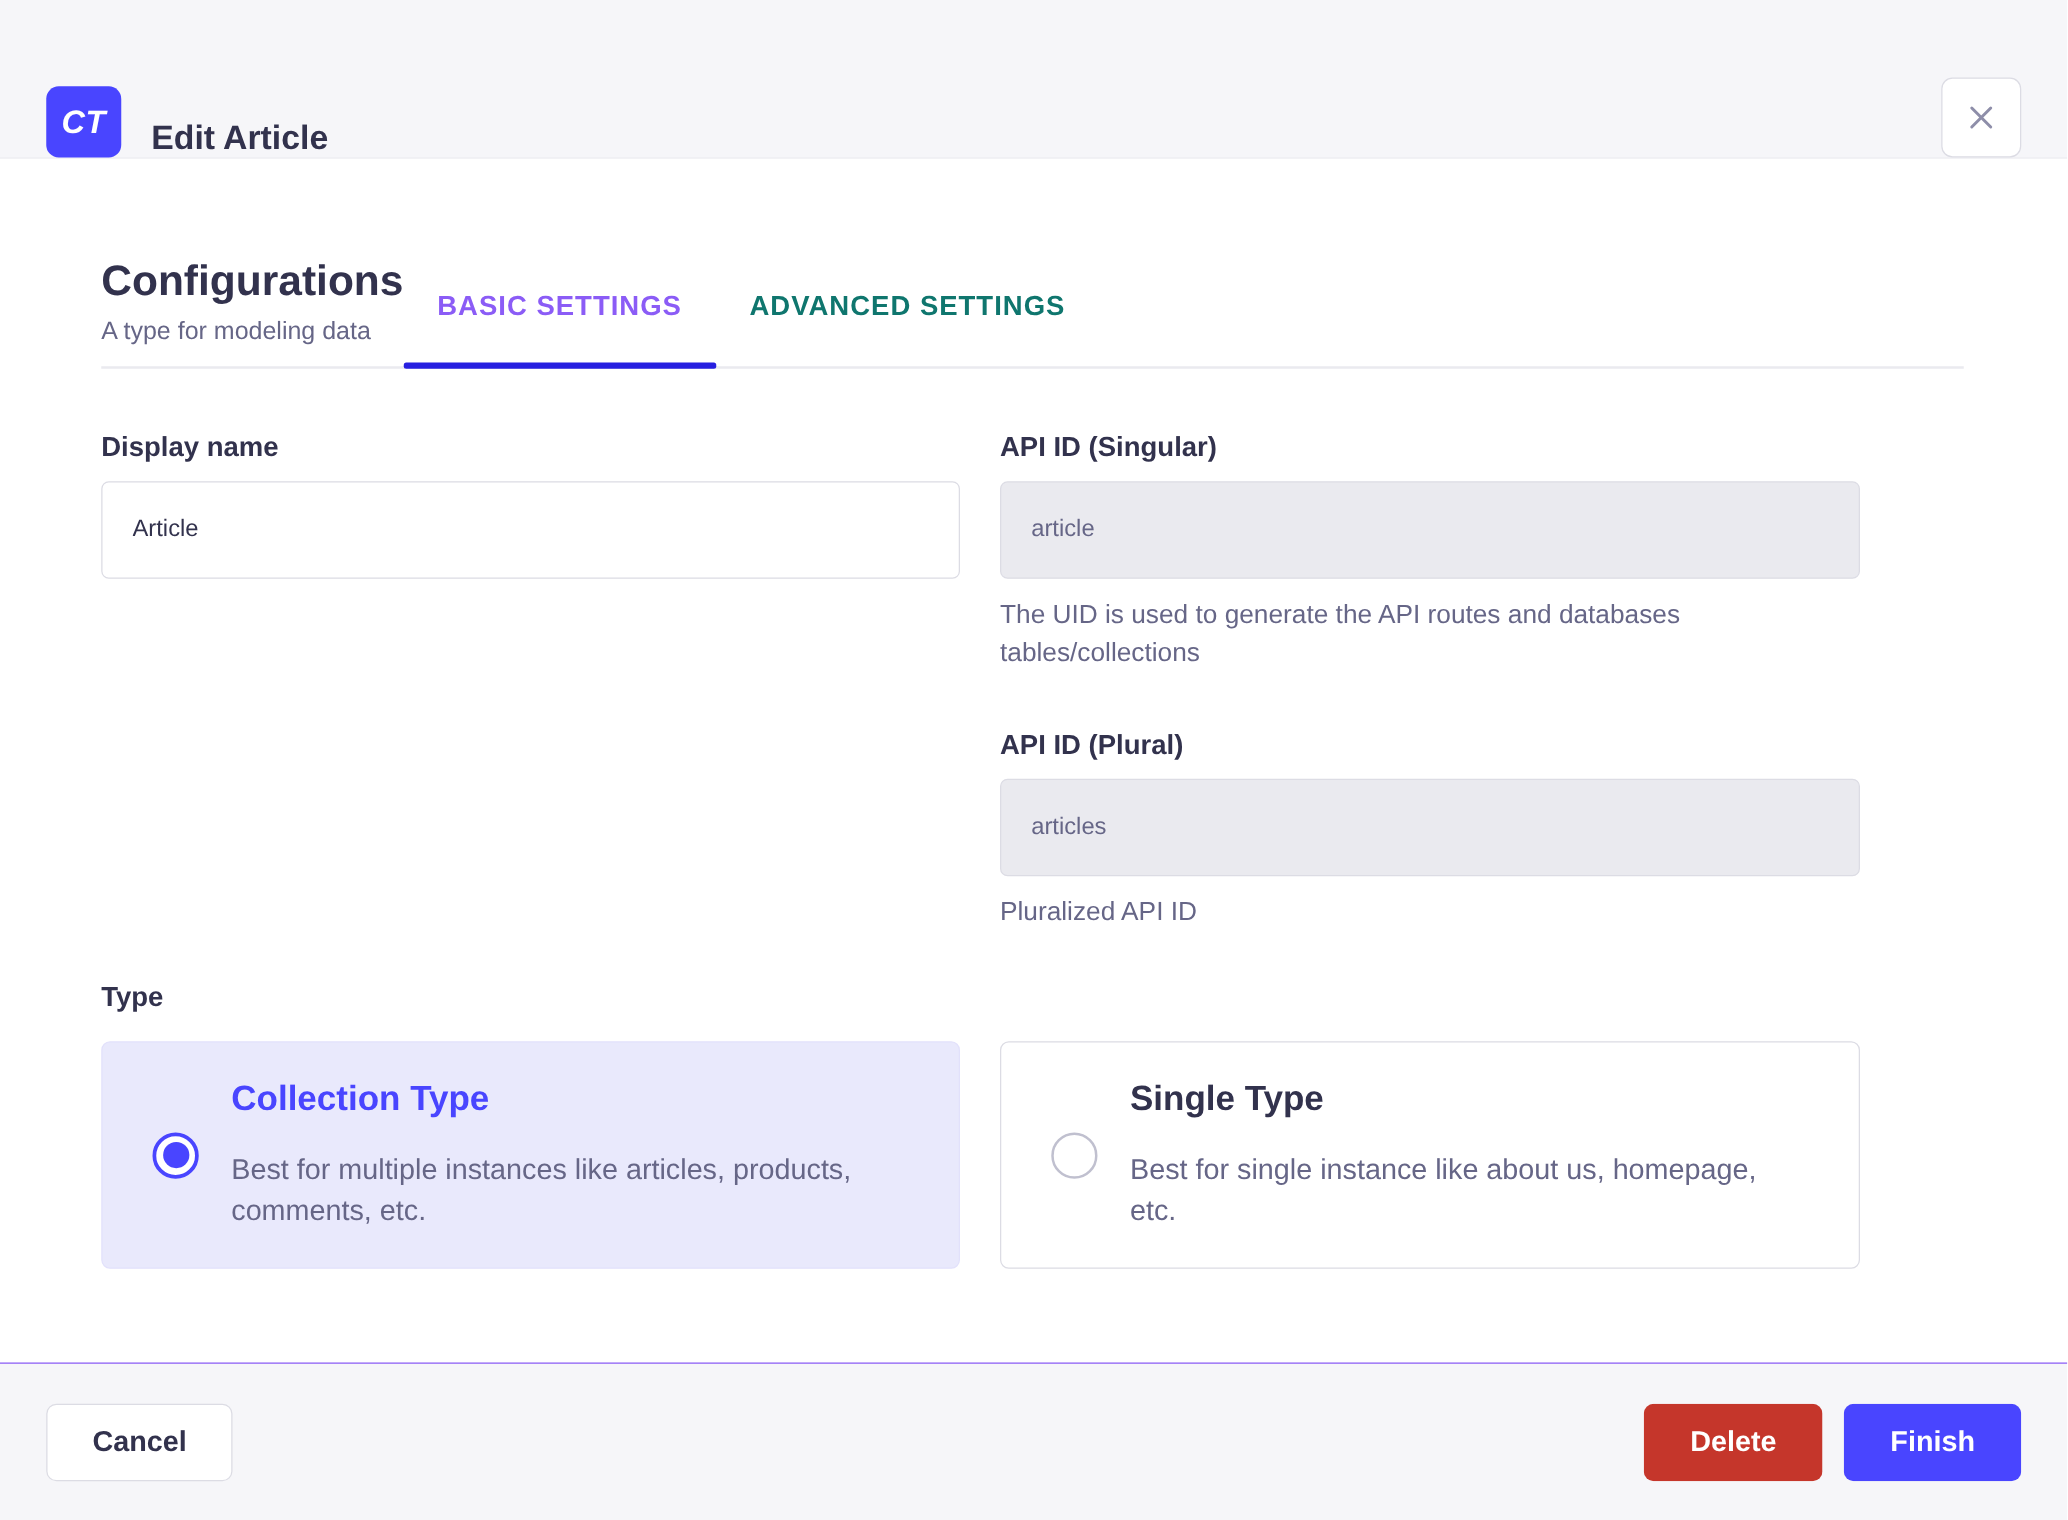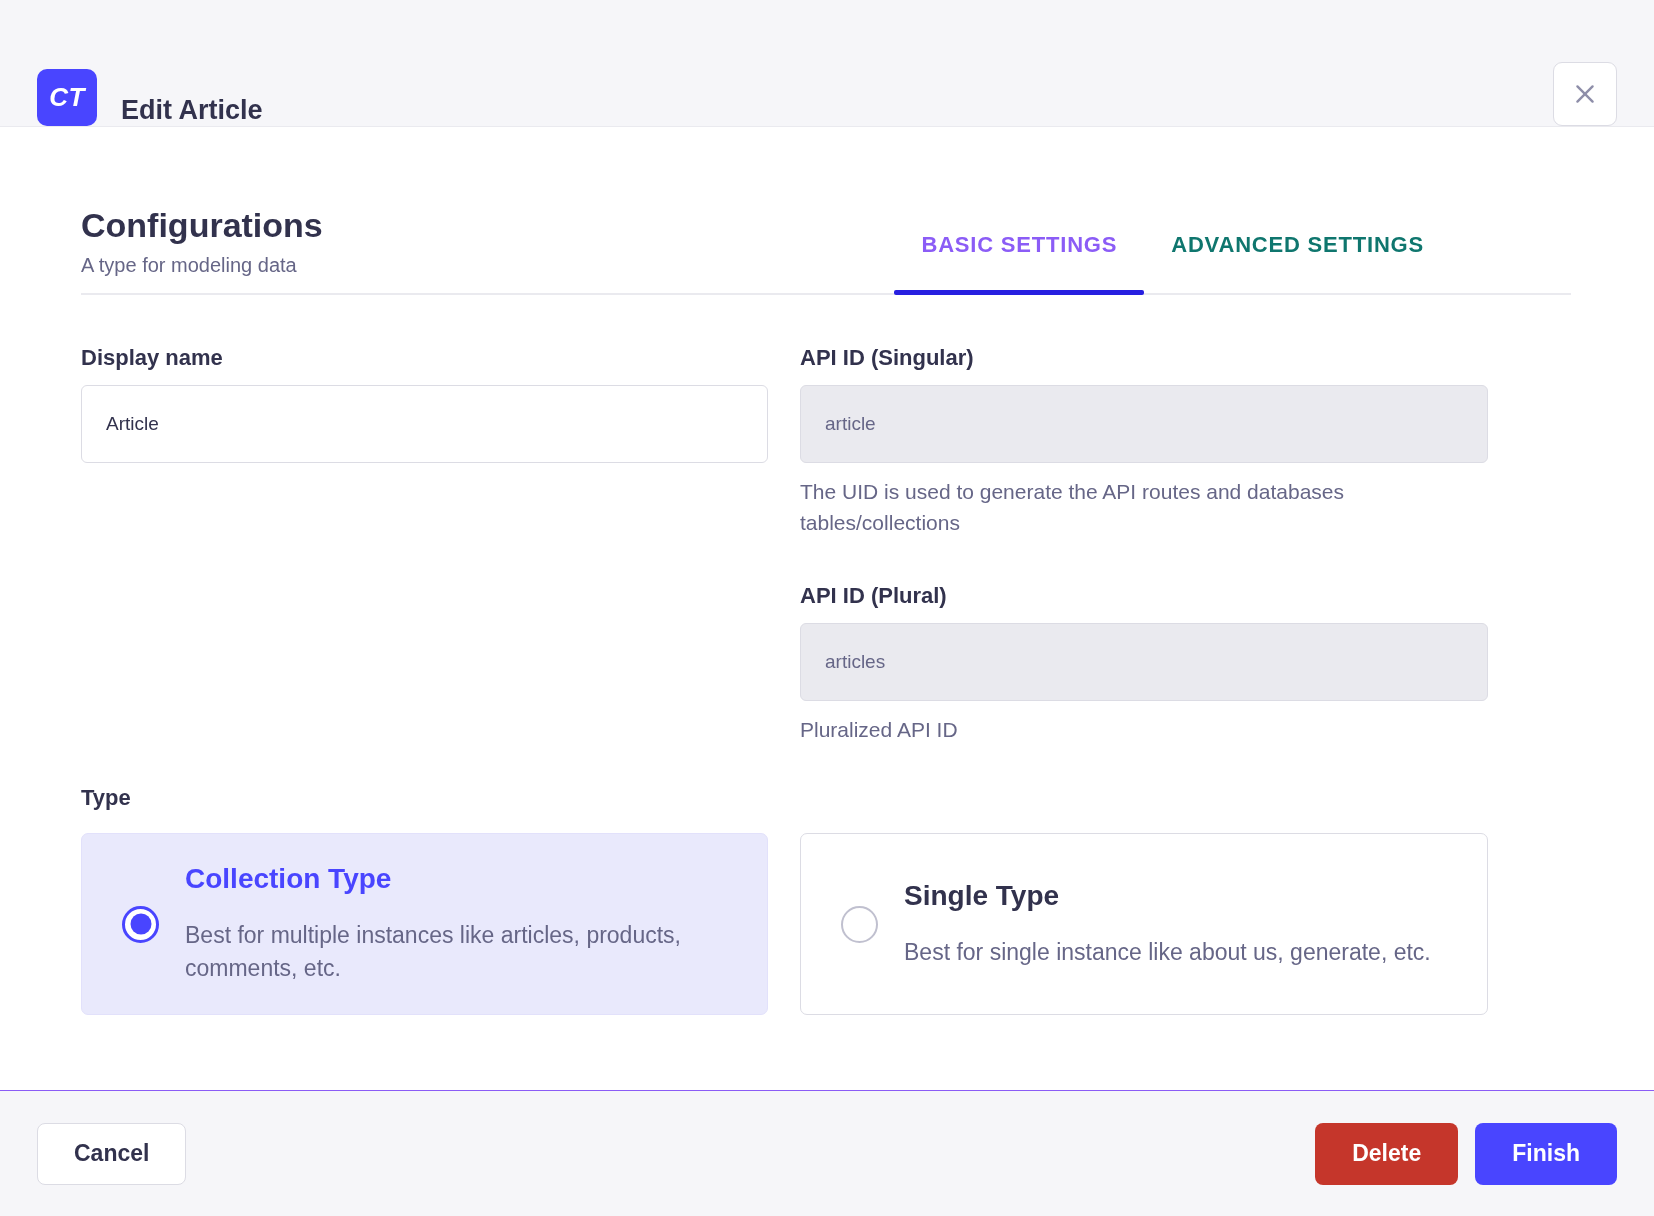--- a/index.html
+++ b/index.html
@@ -64,21 +64,21 @@
   
   .modal-body {
     flex: 1 1 auto;
     background: #ffffff;
     padding: 0 83px 0 81px;
   }
   .config-top {
     padding-top: 78px;
     border-bottom: 2px solid #eaeaef;
     display: flex;
-    justify-content: space-between;
+    justify-content: flex-start;
     align-items: stretch;
     position: relative;
   }
   .config-heading h1 {
     font-size: 34px;
     font-weight: 700;
     color: #32324d;
     line-height: 40px;
   }
   .config-heading .subtitle {
@@ -314,21 +314,21 @@
           <div class="type-card-text">
             <div class="type-card-title">Collection Type</div>
             <div class="type-card-desc">Best for multiple instances like articles, products, comments, etc.</div>
           </div>
         </div>
 
         <div class="type-card">
           <span class="radio"></span>
           <div class="type-card-text">
             <div class="type-card-title">Single Type</div>
-            <div class="type-card-desc">Best for single instance like about us, generate, etc.</div>
+            <div class="type-card-desc">Best for single instance like about us, homepage, etc.</div>
           </div>
         </div>
 
       </div>
     </div>
   </div>
 
   <div class="modal-footer">
     <button class="btn btn-cancel">Cancel</button>
     <button class="btn btn-delete">Delete</button>

